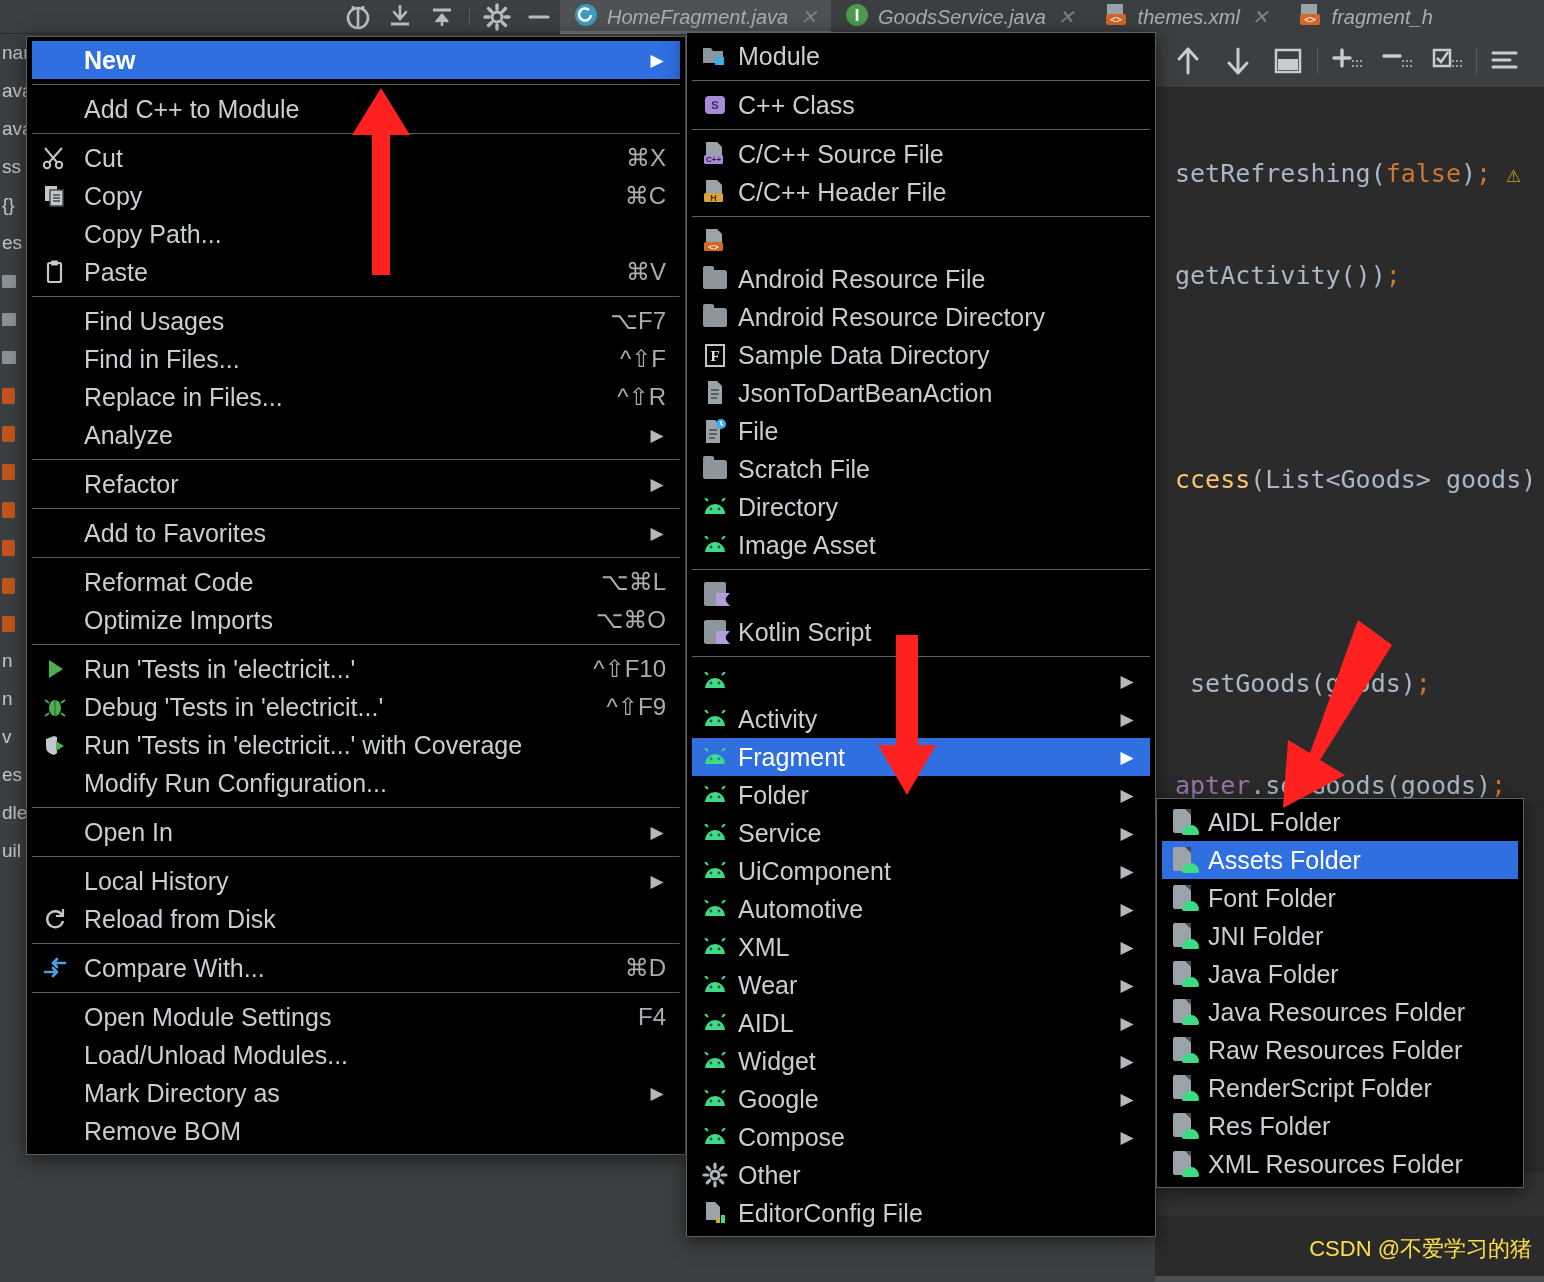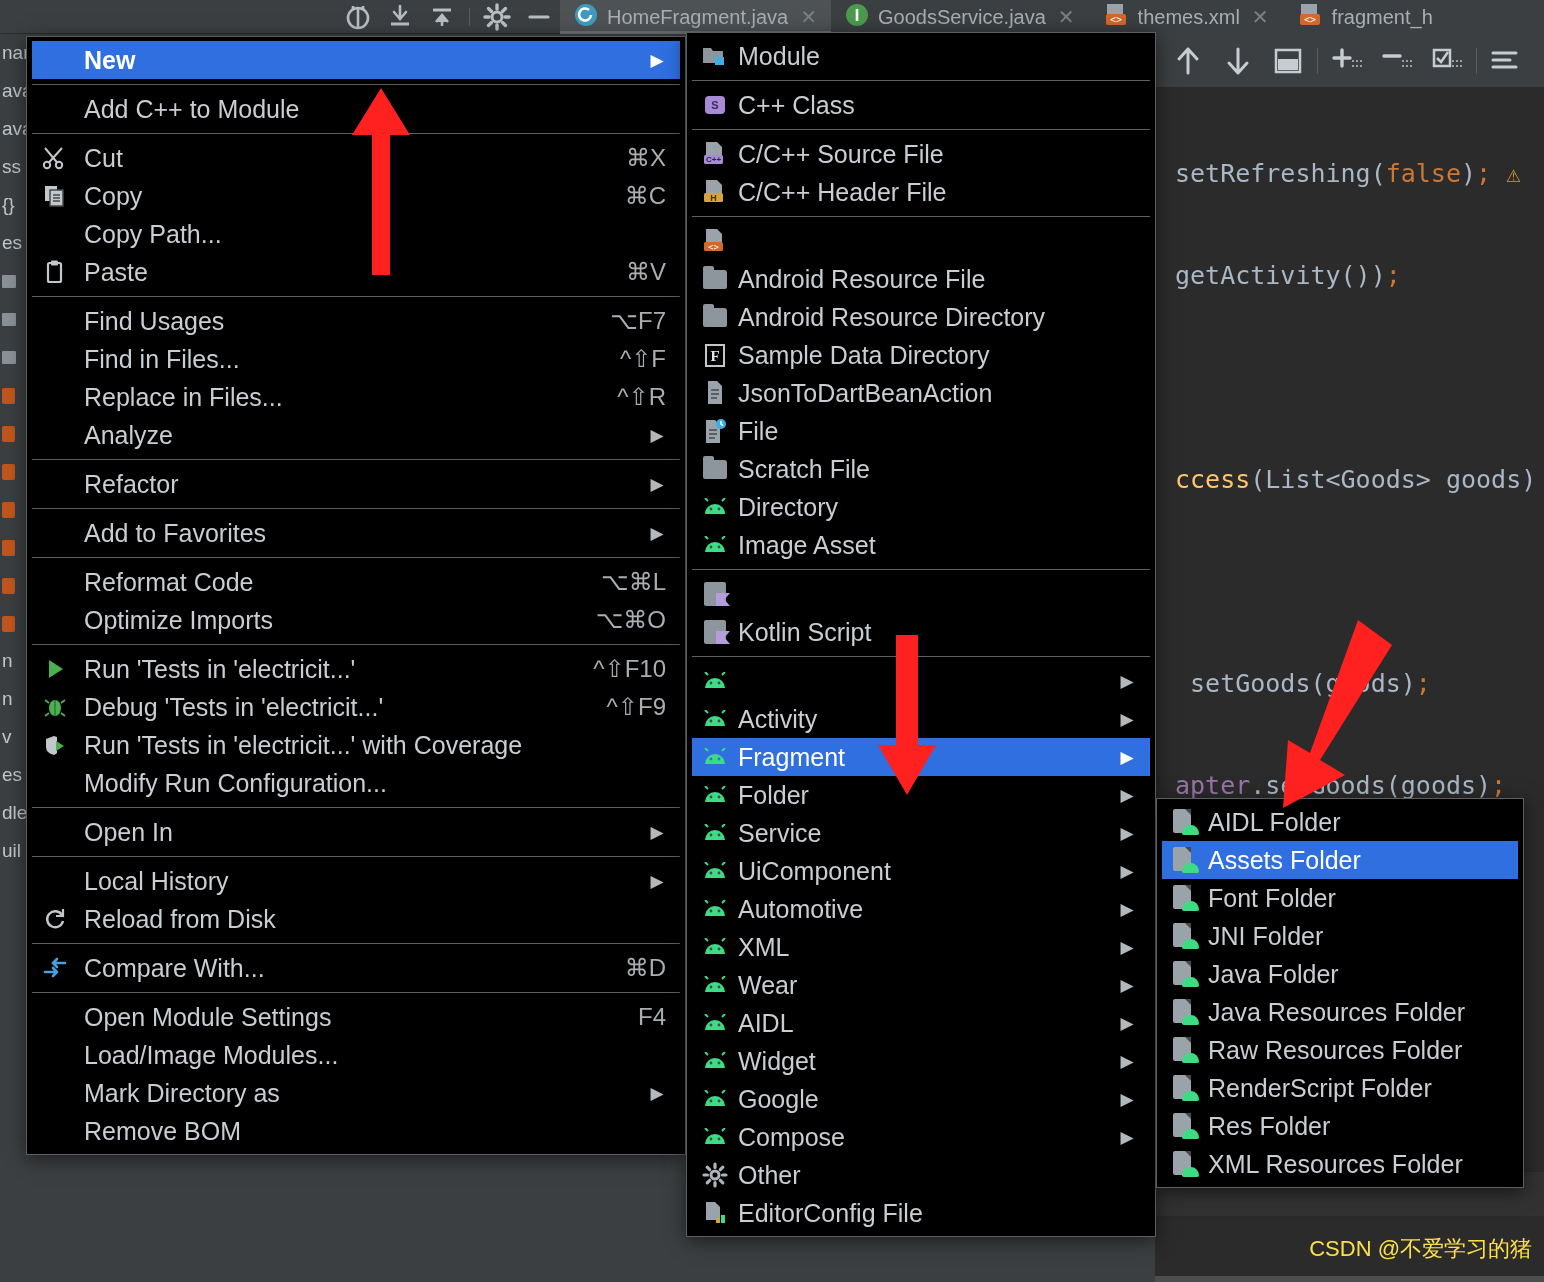--- a/index.html
+++ b/index.html
@@ -21,21 +21,21 @@
     border-bottom:1px solid #2b2b2b;
   }
   .tool-strip .ticon { width:42px; height:34px; display:flex; align-items:center; justify-content:center; color:#b7bdc2; }
   .tool-strip .spacer { flex:1; }
   .tool-sep { width:1px; height:18px; background:#5a5d5f; margin:0 6px; }
 
   
   .tabbar { position:absolute; left:560px; top:0; right:0; height:34px;
             background:#3c3f41; display:flex; align-items:stretch; }
   .tab { display:flex; align-items:center; gap:9px; padding:2px 14px;
-         color:#a8aeb2; font-size:20px; white-space:nowrap; position:relative; }
+         color:#a8aeb2; font-size:20px; white-space:nowrap; position:relative;font-style:italic; }
   .tab.active { background:#4e5254; }
   .tab.active::after { content:""; position:absolute; left:0; right:0; bottom:0; height:3px; background:#6c7074; }
   .tab .x { color:#7c8185; font-size:20px; margin-left:3px; }
 
   
   .tree { position:absolute; left:0; top:34px; width:28px; bottom:0;
           background:#3c3f41; overflow:hidden; }
   .tree .row { height:38px; color:#c3c8cc; font-size:19px; line-height:38px;
                white-space:nowrap; padding-left:2px; }
   .tree .sq { display:inline-block; width:14px; height:13px; background:#8b9199;
@@ -452,21 +452,21 @@
       <span class="acc">⌘D</span>
     </div>
     <div class="sep"></div>
     <div class="mi">
       <span class="ico"></span>
       <span class="lbl">Open Module Settings</span>
       <span class="acc">F4</span>
     </div>
     <div class="mi">
       <span class="ico"></span>
-      <span class="lbl">Load/Image Modules...</span>
+      <span class="lbl">Load/Unload Modules...</span>
     </div>
     <div class="mi">
       <span class="ico"></span>
       <span class="lbl">Mark Directory as</span>
       <span class="arrow">▶</span>
     </div>
     <div class="mi">
       <span class="ico"></span>
       <span class="lbl">Remove BOM</span>
     </div>

